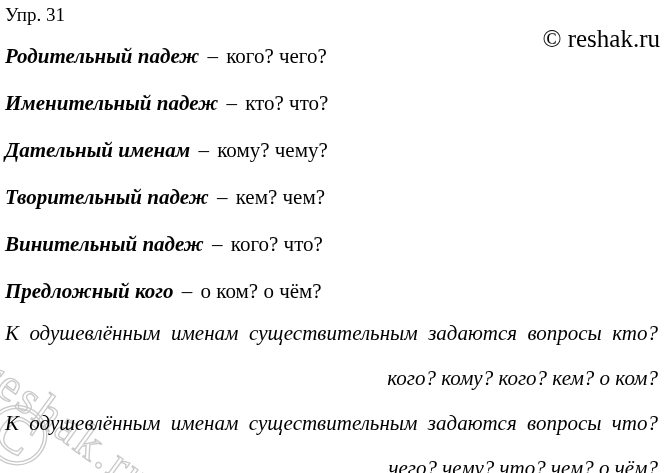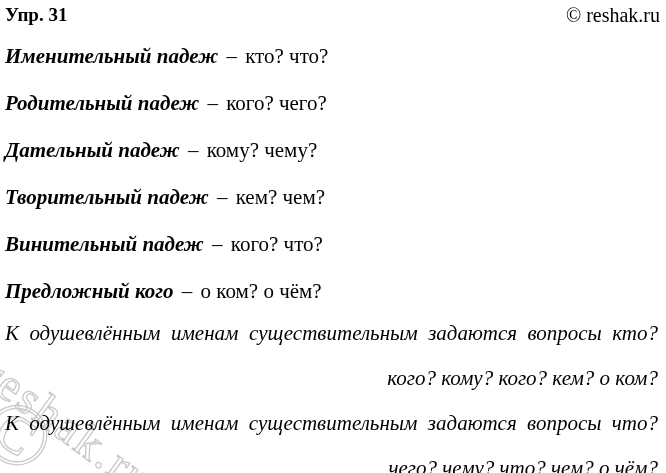--- a/index.html
+++ b/index.html
@@ -47,26 +47,27 @@
   .header-row {
     position: absolute;
     left: 5px; top: 3px;
     width: 655px;
     display: flex;
     justify-content: space-between;
     align-items: flex-start;
   }
   .exercise-title {
     font-size: 19px;
-    font-weight: bold;
+    font-weight: normal;
     line-height: 24px;
   }
   .copyright {
-    font-size: 20px;
+    font-size: 25px;
     line-height: 24px;
+    margin-top: 24px;
   }
   .cases {
     position: absolute;
     left: 5px; top: 33px;
     width: 655px;
   }
   .case-line {
     height: 47px;
     line-height: 47px;
     font-size: 21px;
@@ -105,31 +106,31 @@
 
   <div class="content">
 
     <div class="header-row">
       <div class="exercise-title">Упр. 31</div>
       <div class="copyright">© reshak.ru</div>
     </div>
 
     <div class="cases">
       <div class="case-line">
+        <span class="case-term">Родительный падеж</span>
+        <span class="case-dash">–</span>
+        <span class="case-questions">кого? чего?</span>
+      </div>
+      <div class="case-line">
         <span class="case-term">Именительный падеж</span>
         <span class="case-dash">–</span>
         <span class="case-questions">кто? что?</span>
       </div>
       <div class="case-line">
-        <span class="case-term">Родительный падеж</span>
-        <span class="case-dash">–</span>
-        <span class="case-questions">кого? чего?</span>
-      </div>
-      <div class="case-line">
-        <span class="case-term">Дательный падеж</span>
+        <span class="case-term">Дательный именам</span>
         <span class="case-dash">–</span>
         <span class="case-questions">кому? чему?</span>
       </div>
       <div class="case-line">
         <span class="case-term">Творительный падеж</span>
         <span class="case-dash">–</span>
         <span class="case-questions">кем? чем?</span>
       </div>
       <div class="case-line">
         <span class="case-term">Винительный падеж</span>

